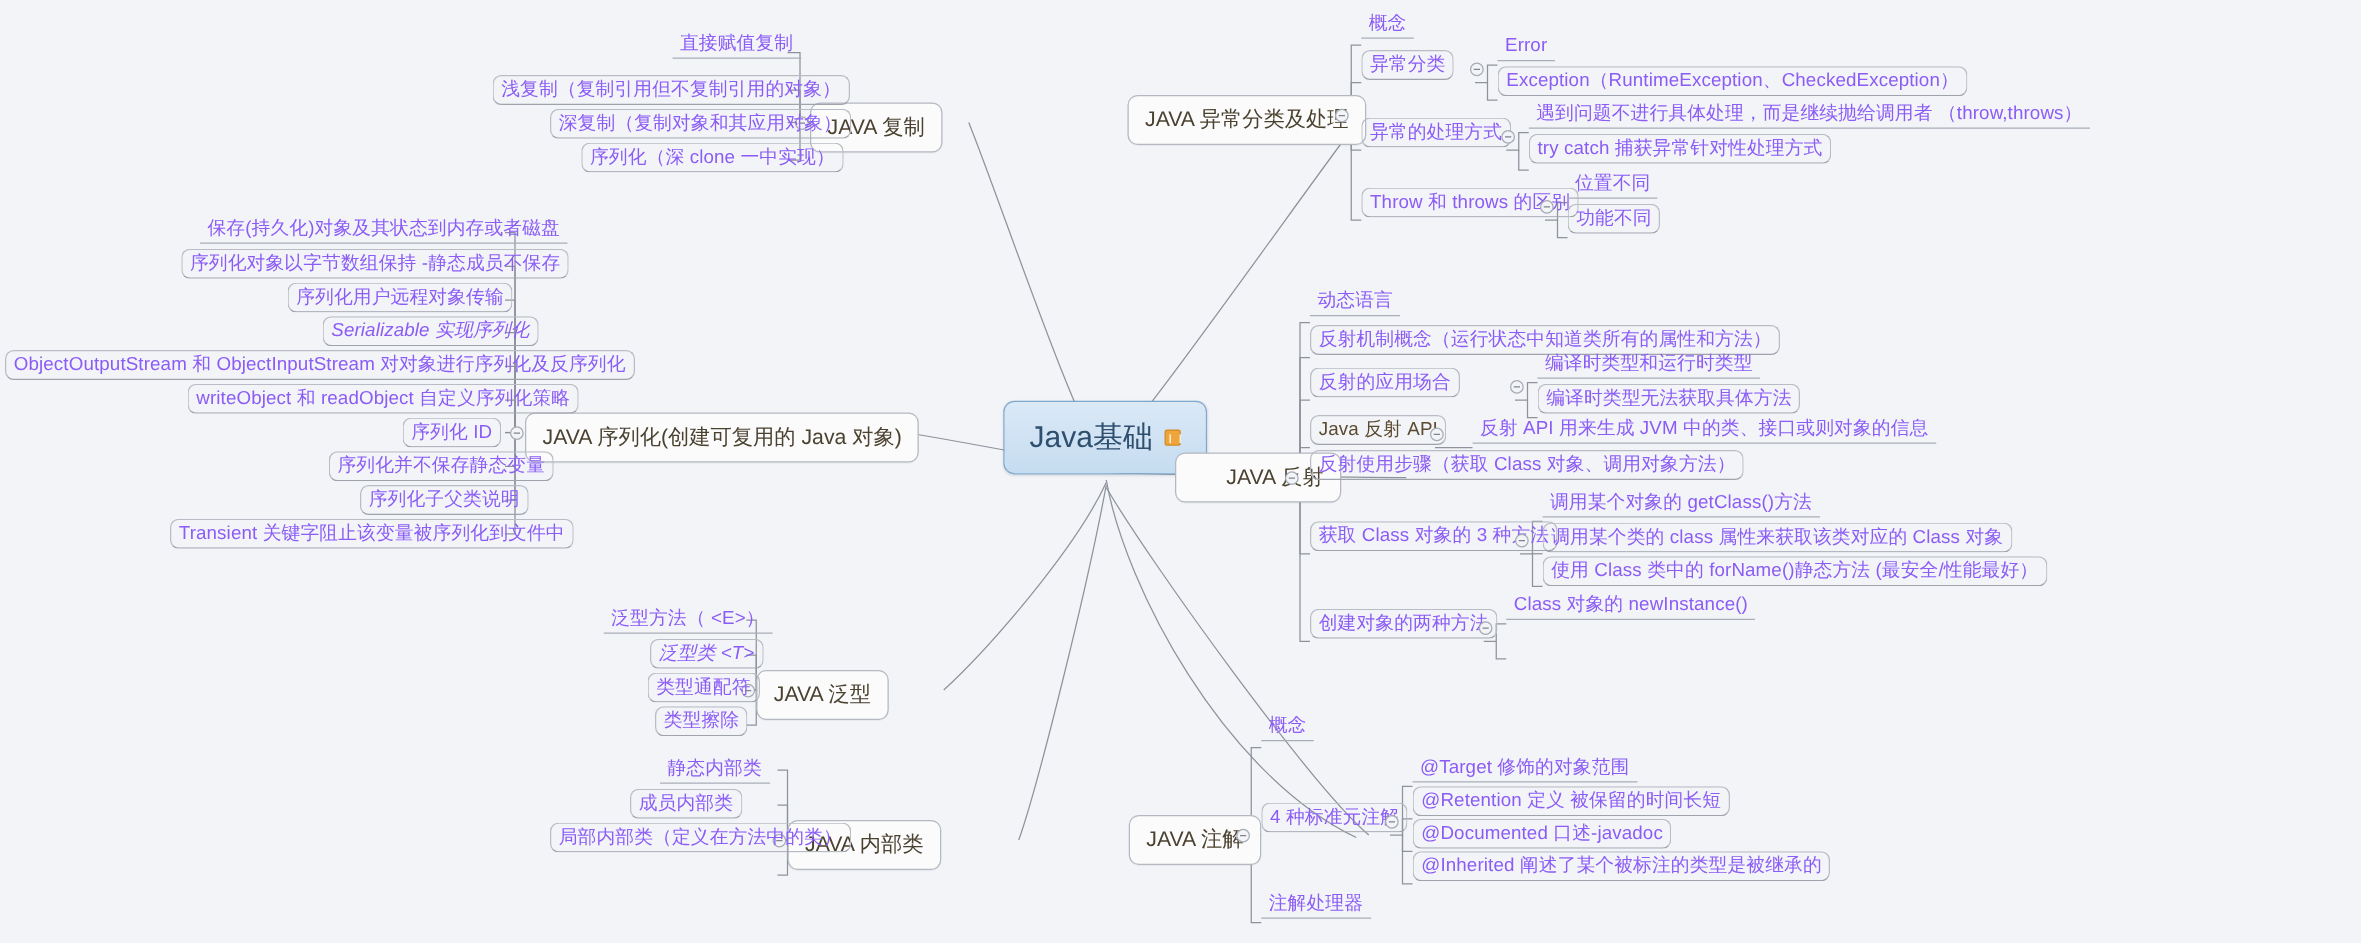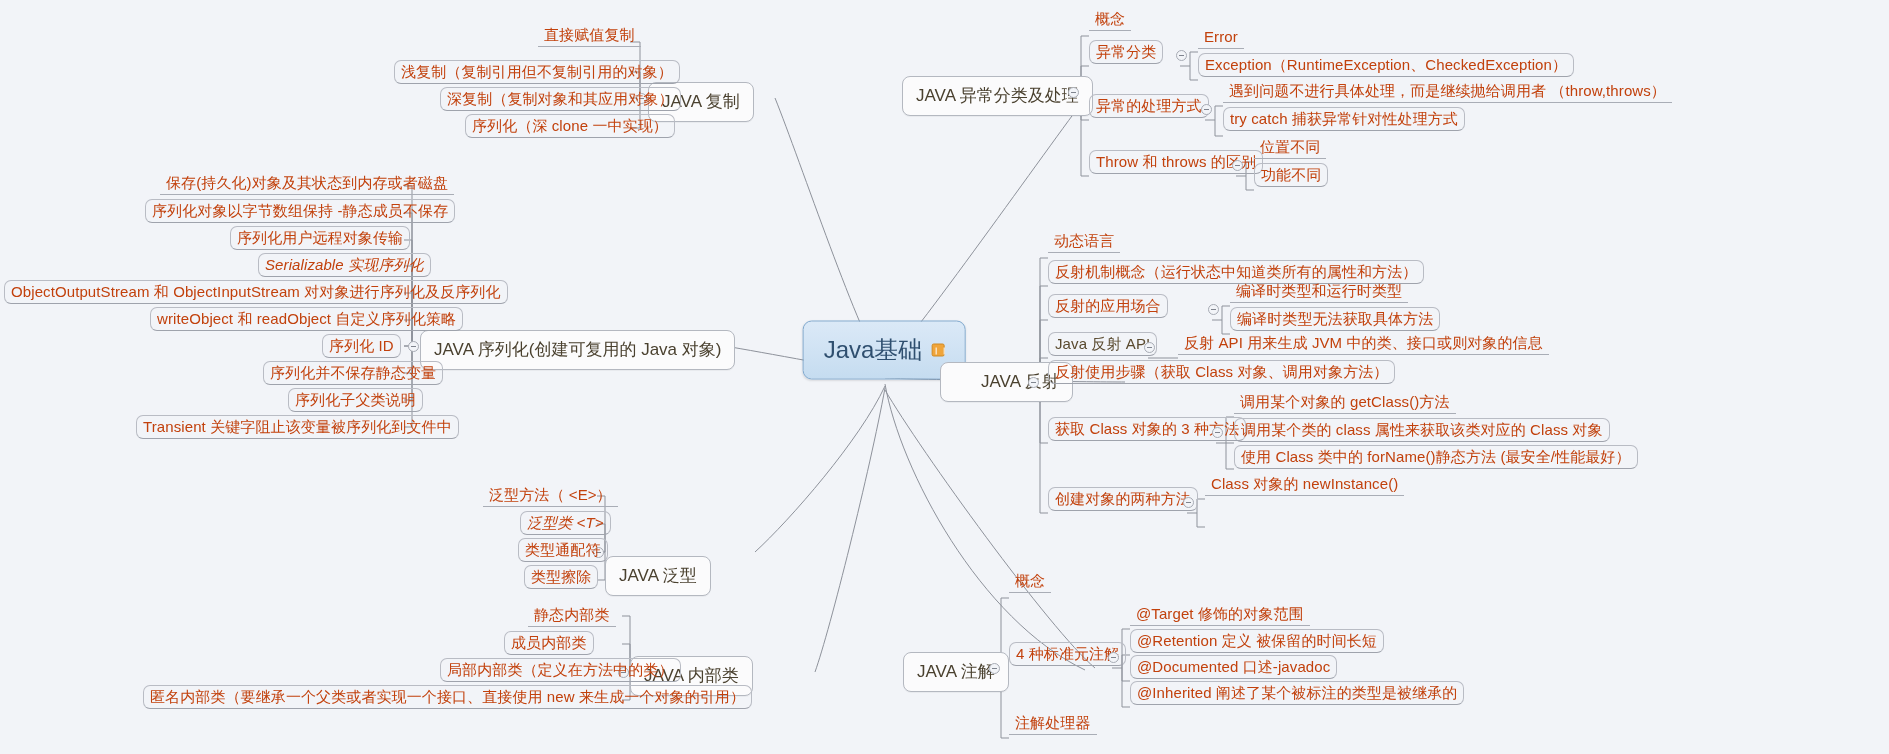--- a/index.html
+++ b/index.html
@@ -20,21 +20,21 @@
     left: 0; top: 0;
     width: 1889px; height: 754px;
     pointer-events: none;
   }
 
   
   .leaf {
     position: absolute;
     white-space: nowrap;
     font-size: 15px;
-    color: #c2410c;
+    color: #8b5cf6;
     line-height: 1.15;
     padding: 2px 6px 3px 6px;
     letter-spacing: 0.1px;
   }
   .leaf.en { color: #5a4a2f; }
 
   
   .boxed {
     border: 1px solid #b9bcc4;
     border-radius: 7px;
@@ -215,35 +215,34 @@
   <div class="leaf boxed" style="left:145px; top:199px;">序列化对象以字节数组保持 -静态成员不保存</div>
   <div class="leaf boxed" style="left:230px; top:226px;">序列化用户远程对象传输</div>
   <div class="leaf boxed" style="left:258px; top:253px;font-style:italic;">Serializable 实现序列化</div>
   <div class="leaf boxed" style="left:4px; top:280px;">ObjectOutputStream 和 ObjectInputStream 对对象进行序列化及反序列化</div>
   <div class="leaf boxed" style="left:150px; top:307px;">writeObject 和 readObject 自定义序列化策略</div>
   <div class="leaf boxed" style="left:322px; top:334px;">序列化 ID</div>
   <div class="leaf boxed" style="left:263px; top:361px;">序列化并不保存静态变量</div>
   <div class="leaf boxed" style="left:288px; top:388px;">序列化子父类说明</div>
   <div class="leaf boxed" style="left:136px; top:415px;">Transient 关键字阻止该变量被序列化到文件中</div>
 
-  <div class="topic" style="left:605px; top:536px;margin-top:20px;">JAVA 泛型</div>
+  <div class="topic" style="left:605px; top:536px;">JAVA 泛型</div>
   <div class="handle" style="left:593px; top:547px;"></div>
 
   <div class="leaf underline" style="left:483px; top:484px;">泛型方法（ &lt;E&gt;）</div>
   <div class="leaf boxed" style="left:520px; top:511px;font-style:italic;">泛型类 &lt;T&gt;</div>
   <div class="leaf boxed" style="left:518px; top:538px;">类型通配符</div>
   <div class="leaf boxed" style="left:524px; top:565px;">类型擦除</div>
 
   <div class="topic" style="left:630px; top:656px;">JAVA 内部类</div>
   <div class="handle" style="left:618px; top:667px;"></div>
 
   <div class="leaf underline" style="left:528px; top:604px;">静态内部类</div>
   <div class="leaf boxed" style="left:504px; top:631px;">成员内部类</div>
   <div class="leaf boxed" style="left:440px; top:658px;">局部内部类（定义在方法中的类）</div>
-  <div class="leaf boxed" style="left:143px; top:685px;">匿名内部类（要继承一个父类或者实现一个接口、直接使用 new 来生成一个对象的引用）</div>
 
   <div class="topic" style="left:902px; top:76px;">JAVA 异常分类及处理</div>
   <div class="handle" style="left:1068px; top:87px;"></div>
 
   <div class="leaf underline" style="left:1089px; top:8px;">概念</div>
   <div class="leaf boxed" style="left:1089px; top:40px;">异常分类</div>
   <div class="handle" style="left:1176px; top:50px;"></div>
   <div class="leaf underline" style="left:1198px; top:26px;">Error</div>
   <div class="leaf boxed" style="left:1198px; top:53px;">Exception（RuntimeException、CheckedException）</div>
 

